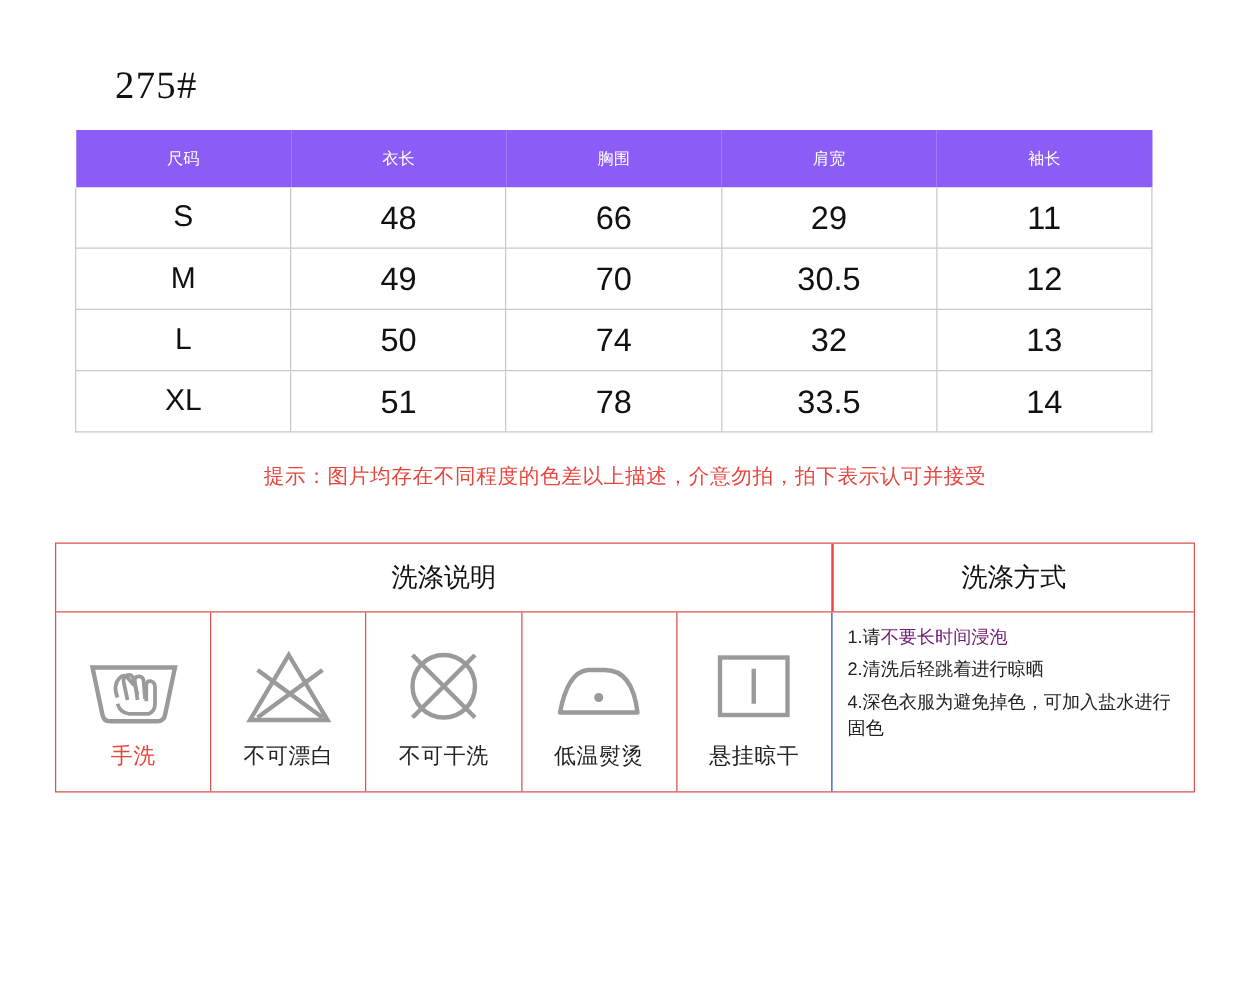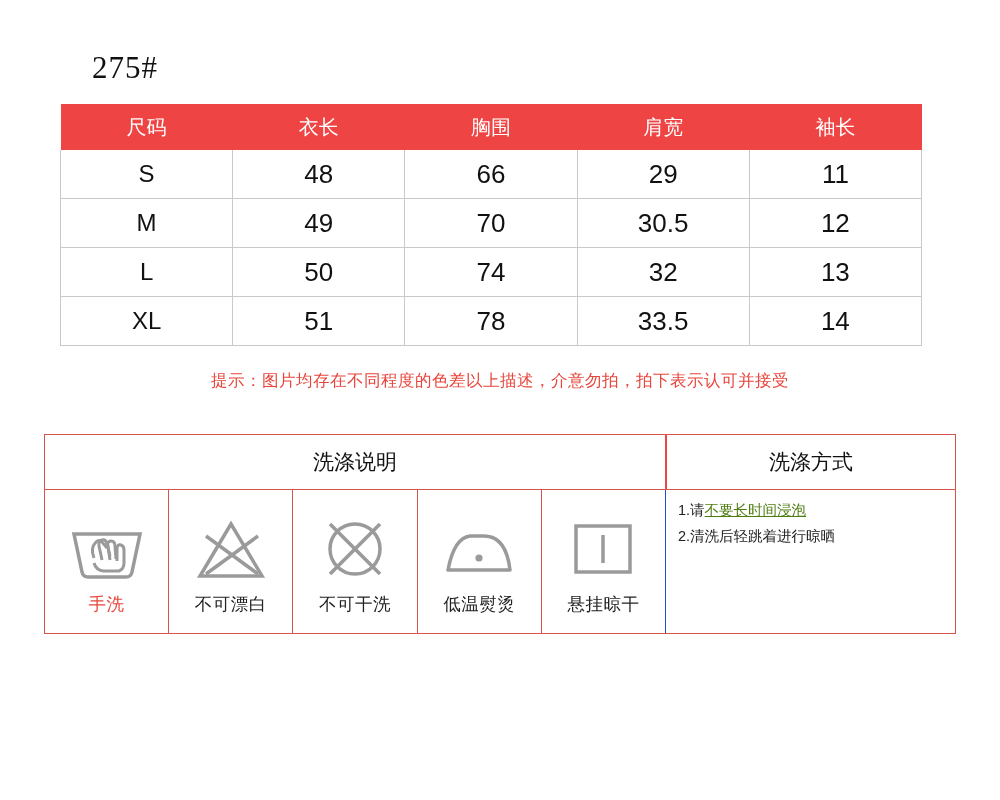--- a/index.html
+++ b/index.html
@@ -36,23 +36,23 @@
   
   .size-table {
     position: absolute;
     left: 60px;
     top: 104px;
     width: 862px;
     border-collapse: collapse;
     table-layout: fixed;
   }
   .size-table thead th {
-    background: #ef4444;
+    background: #8b5cf6;
     color: #ffffff;
-    font-size: 20px;
+    font-size: 13px;
     font-weight: normal;
     height: 44px;
     font-family: "Liberation Sans", sans-serif;
     border: none;
   }
   .size-table tbody td {
     height: 46px;
     text-align: center;
     font-size: 26px;
     font-family: "Liberation Sans", sans-serif;
@@ -154,21 +154,21 @@
     flex: 1;
     padding: 10px 8px 0 12px;
     box-sizing: border-box;
   }
   .instructions p {
     margin: 0 0 5px 0;
     font-size: 14.5px;
     line-height: 1.45;
     color: #222;
   }
-  .instructions .red { color: #4d7c0f; text-decoration: underline; }
+  .instructions .red { color: #701a75; }
 </style>
 </head>
 <body>
 
 <div class="page">
 
   <div class="style-code">275#</div>
 
   <table class="size-table">
     <thead>
@@ -275,17 +275,18 @@
             </svg>
           </div>
           <div class="icon-label">悬挂晾干</div>
         </div>
 
       </div>
 
       <div class="instructions">
         <p><span>1.请</span><span class="red">不要长时间浸泡</span><span></span></p>
         <p><span>2.清洗后轻跳着进行晾晒</span></p>
+        <p><span>4.深色衣服为避免掉色，可加入盐水进行固色</span></p>
       </div>
     </div>
   </div>
 
 </div>
 
 </body></html>

